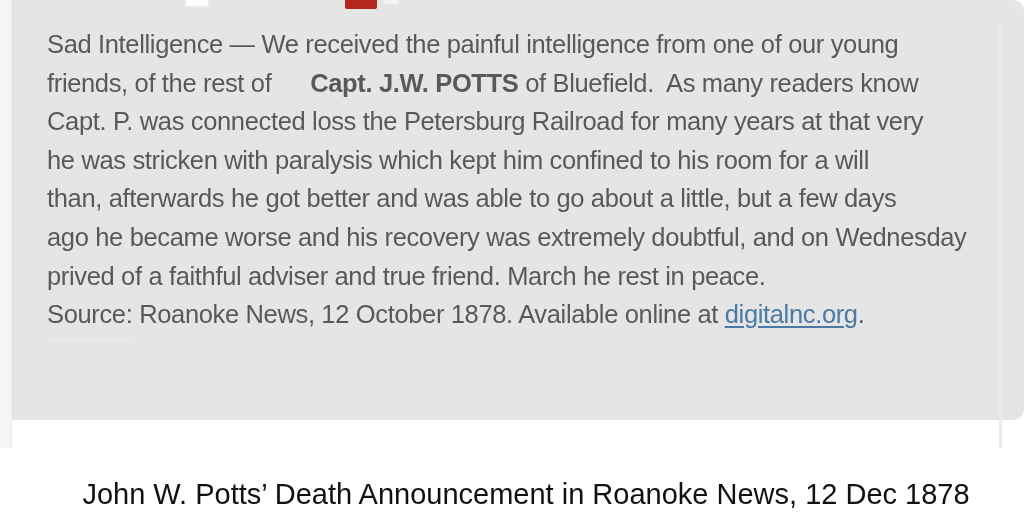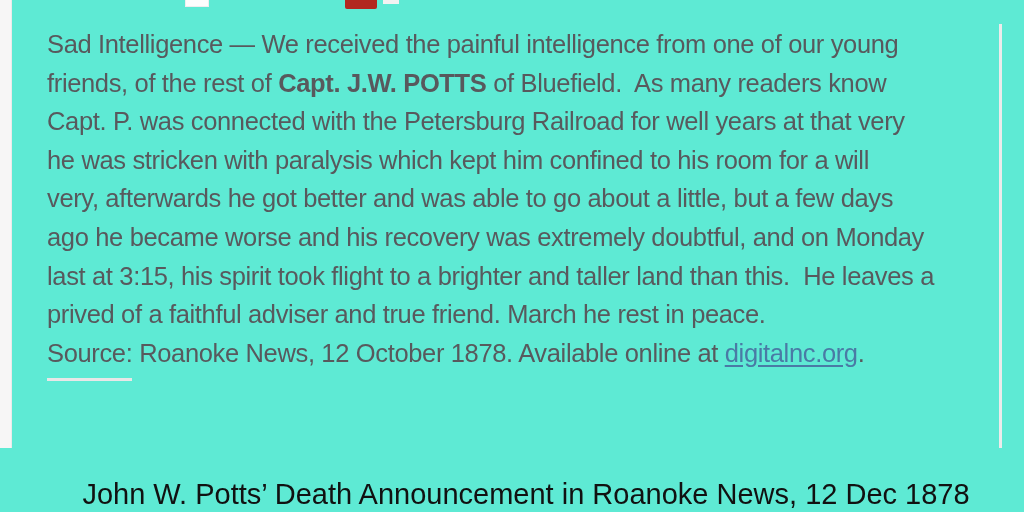--- a/index.html
+++ b/index.html
@@ -4,22 +4,23 @@
 <style>
   html, body {
     margin: 0; padding: 0;
     width: 1024px; height: 512px;
     background: #ffffff;
     overflow: hidden;
     font-family: "Liberation Sans", "DejaVu Sans", sans-serif;
   }
   .page {
     position: relative;
-    width: 1024px; height: 512px;
-    background: #5eead4;
+    width: 1024px; height: 420px;
+    background: #e5e5e5;
+    border-radius: 11px;
   }
   
   .left-strip {
     position: absolute;
     left: 0; top: 0;
     width: 11px; height: 448px;
     border-right: 1px solid #eceaea;
   }
   
   .top-red-bar {
@@ -56,20 +57,21 @@
     line-height: 38.6px;
     letter-spacing: -0.35px;
     font-weight: 400;
   }
   .line {
     white-space: pre;
     height: 38.6px;
   }
   .bold {
     font-weight: 700;
+    margin-left: 32px;
   }
   .src-underline {
     border-bottom: 3px solid #14b8a6;
     padding-bottom: 11px;
   }
   a.link {
     text-decoration: underline;
     text-underline-offset: 3px;
     cursor: pointer;
   }
@@ -94,24 +96,23 @@
   <div class="top-red-bar" style="background: rgb(178, 40, 31);"></div>
 
   <div class="faint-mark-a"></div>
   <div class="faint-mark-b"></div>
 
   <div class="right-line" style="background: rgb(236, 235, 235);"></div>
 
   <div class="article" id="article" style="color: rgb(88, 89, 93);">
       <div class="line"><span>Sad Intelligence — We received the painful intelligence from one of our young</span></div>
       <div class="line"><span>friends, of the rest of </span><span class="bold">Capt. J.W. POTTS</span><span> of Bluefield.  As many readers know</span></div>
-      <div class="line"><span>Capt. P. was connected with the Petersburg Railroad for well years at that very</span></div>
+      <div class="line"><span>Capt. P. was connected loss the Petersburg Railroad for many years at that very</span></div>
       <div class="line"><span>he was stricken with paralysis which kept him confined to his room for a will</span></div>
-      <div class="line"><span>very, afterwards he got better and was able to go about a little, but a few days</span></div>
-      <div class="line"><span>ago he became worse and his recovery was extremely doubtful, and on Monday</span></div>
-      <div class="line"><span>last at 3:15, his spirit took flight to a brighter and taller land than this.  He leaves a</span></div>
+      <div class="line"><span>than, afterwards he got better and was able to go about a little, but a few days</span></div>
+      <div class="line"><span>ago he became worse and his recovery was extremely doubtful, and on Wednesday</span></div>
       <div class="line"><span>prived of a faithful adviser and true friend. March he rest in peace.</span></div>
       <div class="line"><span class="src-underline" style="border-bottom-color: rgb(233, 231, 231);">Source:</span><span> Roanoke News, 12 October 1878. Available online at </span><a href="#" class="link" style="color: rgb(74, 122, 165);">digitalnc.org</a><span>.</span></div>
     </div>
 
   <div class="caption" style="color: rgb(17, 17, 17);">John W. Potts’ Death Announcement in Roanoke News, 12 Dec 1878</div>
 
 </div>
 
 </body></html>

